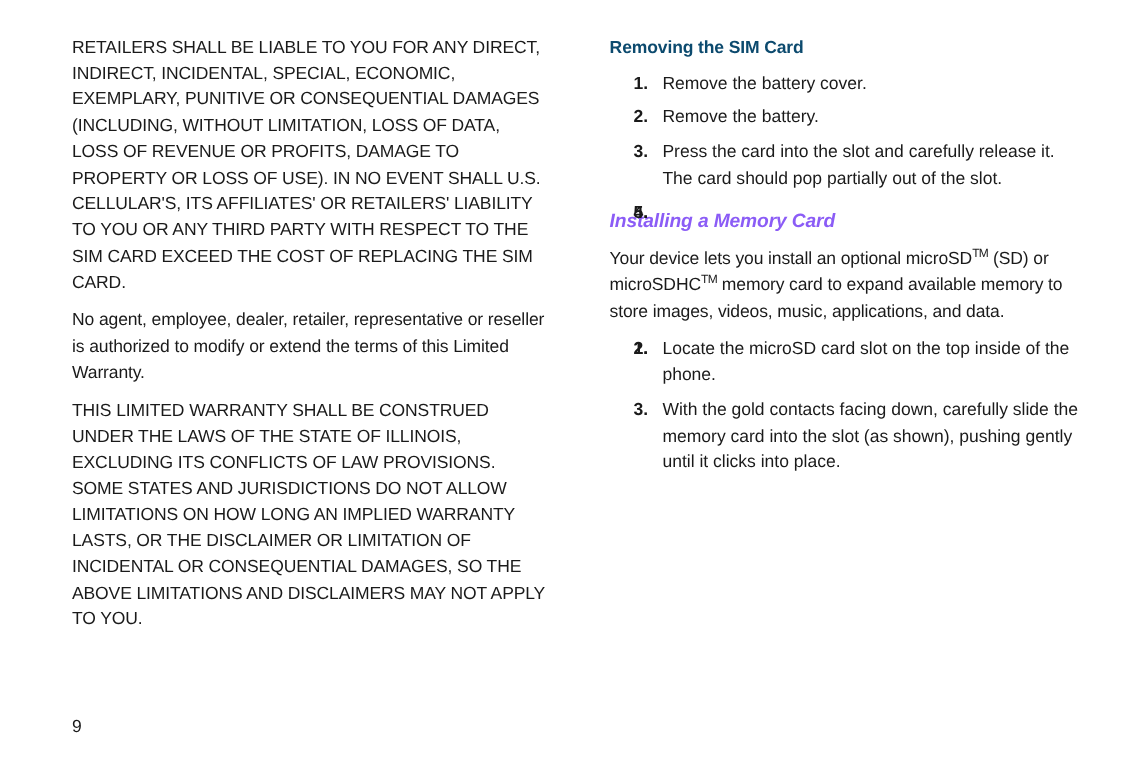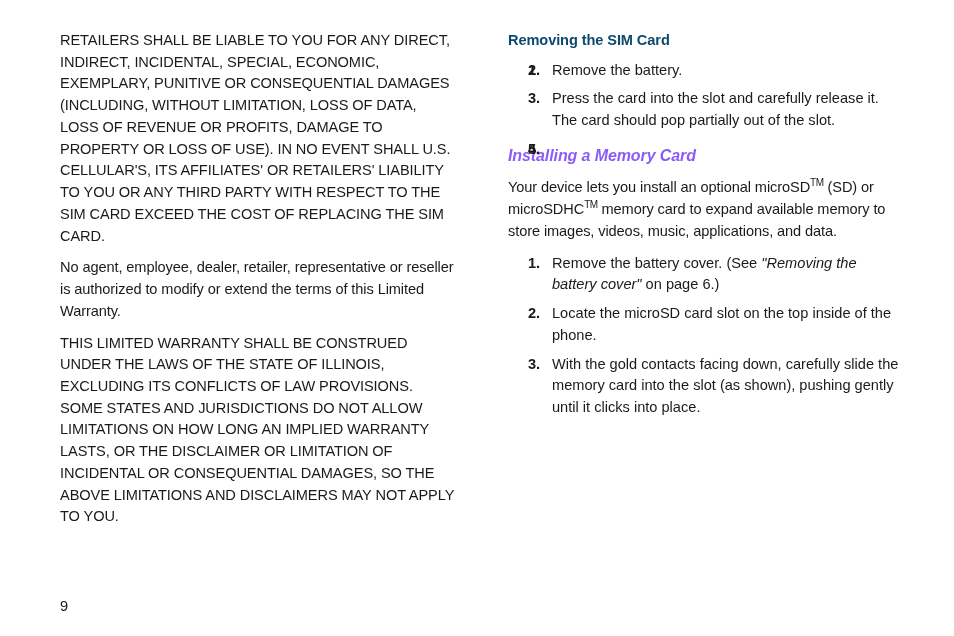--- a/index.html
+++ b/index.html
@@ -67,32 +67,32 @@
 <div class="columns">
   <div class="col">
     <p>RETAILERS SHALL BE LIABLE TO YOU FOR ANY DIRECT, INDIRECT, INCIDENTAL, SPECIAL, ECONOMIC, EXEMPLARY, PUNITIVE OR CONSEQUENTIAL DAMAGES (INCLUDING, WITHOUT LIMITATION, LOSS OF DATA, LOSS OF REVENUE OR PROFITS, DAMAGE TO PROPERTY OR LOSS OF USE). IN NO EVENT SHALL U.S. CELLULAR'S, ITS AFFILIATES' OR RETAILERS' LIABILITY TO YOU OR ANY THIRD PARTY WITH RESPECT TO THE SIM CARD EXCEED THE COST OF REPLACING THE SIM CARD.</p>
     <p>No agent, employee, dealer, retailer, representative or reseller is authorized to modify or extend the terms of this Limited Warranty.</p>
     <p>THIS LIMITED WARRANTY SHALL BE CONSTRUED UNDER THE LAWS OF THE STATE OF ILLINOIS, EXCLUDING ITS CONFLICTS OF LAW PROVISIONS. SOME STATES AND JURISDICTIONS DO NOT ALLOW LIMITATIONS ON HOW LONG AN IMPLIED WARRANTY LASTS, OR THE DISCLAIMER OR LIMITATION OF INCIDENTAL OR CONSEQUENTIAL DAMAGES, SO THE ABOVE LIMITATIONS AND DISCLAIMERS MAY NOT APPLY TO YOU.</p>
   </div>
 
   <div class="col">
     <div class="heading-blue">Removing the SIM Card</div>
     <ol>
-      <li><span class="num">1.</span></li>
+      <li><span class="num">1.</span><span>Remove the battery cover.</span></li>
       <li><span class="num">2.</span><span>Remove the battery.</span></li>
       <li><span class="num">3.</span><span>Press the card into the slot and carefully release it. The card should pop partially out of the slot.</span></li>
       <li><span class="num">4.</span></li>
       <li><span class="num">5.</span></li>
     </ol>
 
     <div class="heading-italic">Installing a Memory Card</div>
     <p class="intro">
       <span>Your device lets you install an optional microSD</span><span class="tm">TM</span><span> (SD) or microSDHC</span><span class="tm">TM</span><span> memory card to expand available memory to store images, videos, music, applications, and data.</span>
     </p>
     <ol>
-      <li><span class="num">1.</span><span><span>Remove the battery cover. (See </span><span class="italic">"Removing the battery cover"</span><span> on page 6.)</span></span></li>
+      <li><span class="num">1.</span></li>
       <li><span class="num">2.</span><span>Locate the microSD card slot on the top inside of the phone.</span></li>
       <li><span class="num">3.</span><span>With the gold contacts facing down, carefully slide the memory card into the slot (as shown), pushing gently until it clicks into place.</span></li>
     </ol>
   </div>
 </div>
 
 <div class="pagenum">9</div>
 
 </body></html>

